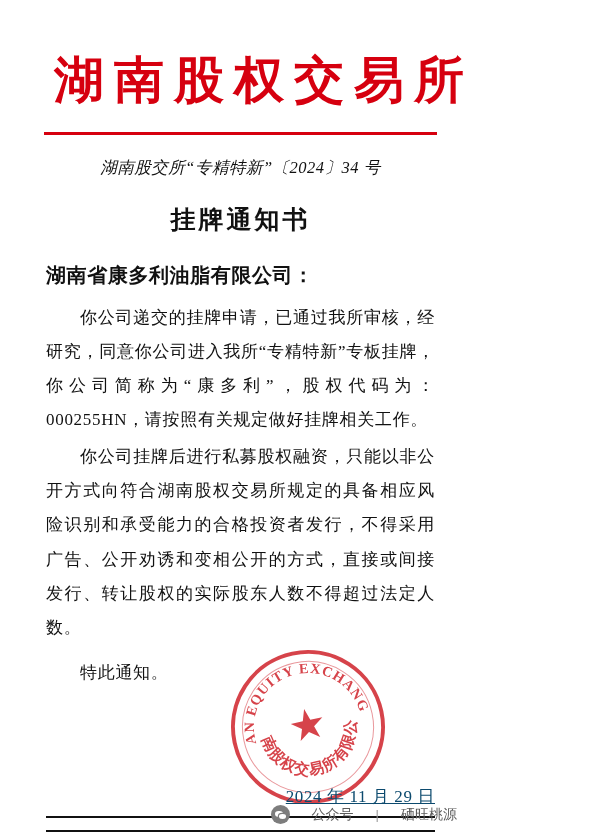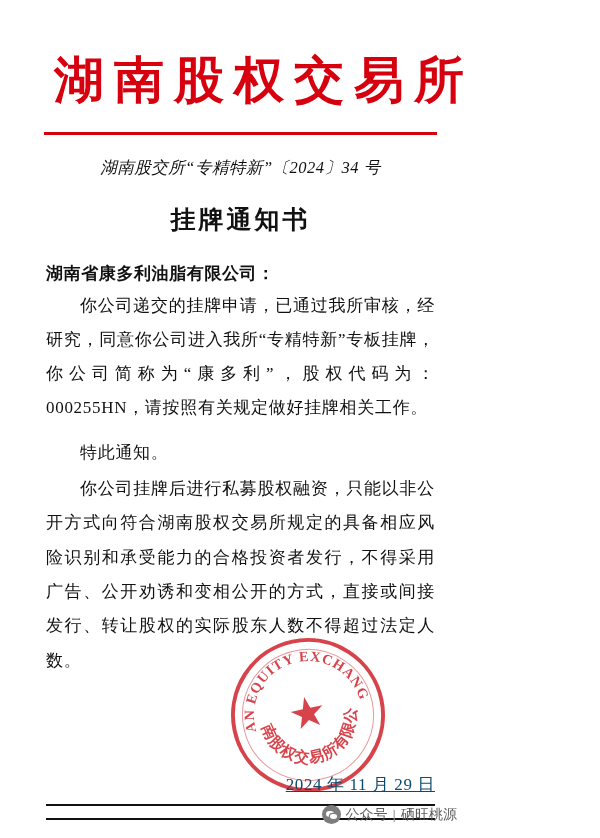--- a/index.html
+++ b/index.html
@@ -65,25 +65,25 @@
     margin-top: 24px;
     color: #111;
   }
 
   
   .doc-body {
     padding: 0 46px;
     margin-top: 26px;
   }
   .addressee {
-    font-size: 17px;
+    font-size: 20px;
     font-weight: 700;
     color: #111;
     letter-spacing: 0.6px;
-    margin-bottom: 4px;
+    margin-bottom: 12px;
   }
   .para {
     font-size: 17px;
     line-height: 2.02;
     text-align: justify;
     text-justify: inter-ideograph;
     text-indent: 2em;
     letter-spacing: 0.7px;
     margin: 0 0 2px 0;
     color: #111;
@@ -176,21 +176,21 @@
   
   .credit-bar {
     position: absolute;
     left: 0;
     right: 0;
     bottom: 14px;
     display: flex;
     justify-content: flex-end;
     align-items: center;
     padding-right: 24px;
-    gap: 5px;
+    gap: 22px;
     color: #5b5b5b;
     font-family: "Liberation Sans", sans-serif;
     font-size: 14px;
   }
   .wechat-icon {
     width: 19px;
     height: 19px;
     border-radius: 50%;
     background: #7d7d7d;
     position: relative;
@@ -228,22 +228,22 @@
   </div>
   <div class="header-rule" style="margin-left:44px;margin-right:44px;"></div>
 
   <div class="doc-number">湖南股交所“专精特新”〔2024〕34 号</div>
 
   <div class="doc-title">挂牌通知书</div>
 
   <div class="doc-body">
     <div class="addressee">湖南省康多利油脂有限公司：</div>
     <p class="para">你公司递交的挂牌申请，已通过我所审核，经研究，同意你公司进入我所“专精特新”专板挂牌，你公司简称为“康多利”，股权代码为：000255HN，请按照有关规定做好挂牌相关工作。</p>
+    <p class="para">你公司挂牌后进行私募股权融资，只能以非公开方式向符合湖南股权交易所规定的具备相应风险识别和承受能力的合格投资者发行，不得采用广告、公开劝诱和变相公开的方式，直接或间接发行、转让股权的实际股东人数不得超过法定人数。</p>
     <p class="para short">特此通知。</p>
-    <p class="para">你公司挂牌后进行私募股权融资，只能以非公开方式向符合湖南股权交易所规定的具备相应风险识别和承受能力的合格投资者发行，不得采用广告、公开劝诱和变相公开的方式，直接或间接发行、转让股权的实际股东人数不得超过法定人数。</p>
   </div>
 
   <div class="sign-area">
     <div class="seal">
       <div class="seal-inner"></div>
       <svg class="seal-arc-text" viewBox="0 0 154 154">
         <defs>
           <path id="arcTop" d="M 20,77 A 57,57 0 0 1 134,77"></path>
           <path id="arcBottom" d="M 27,77 A 50,50 0 0 0 127,77"></path>
         </defs>

